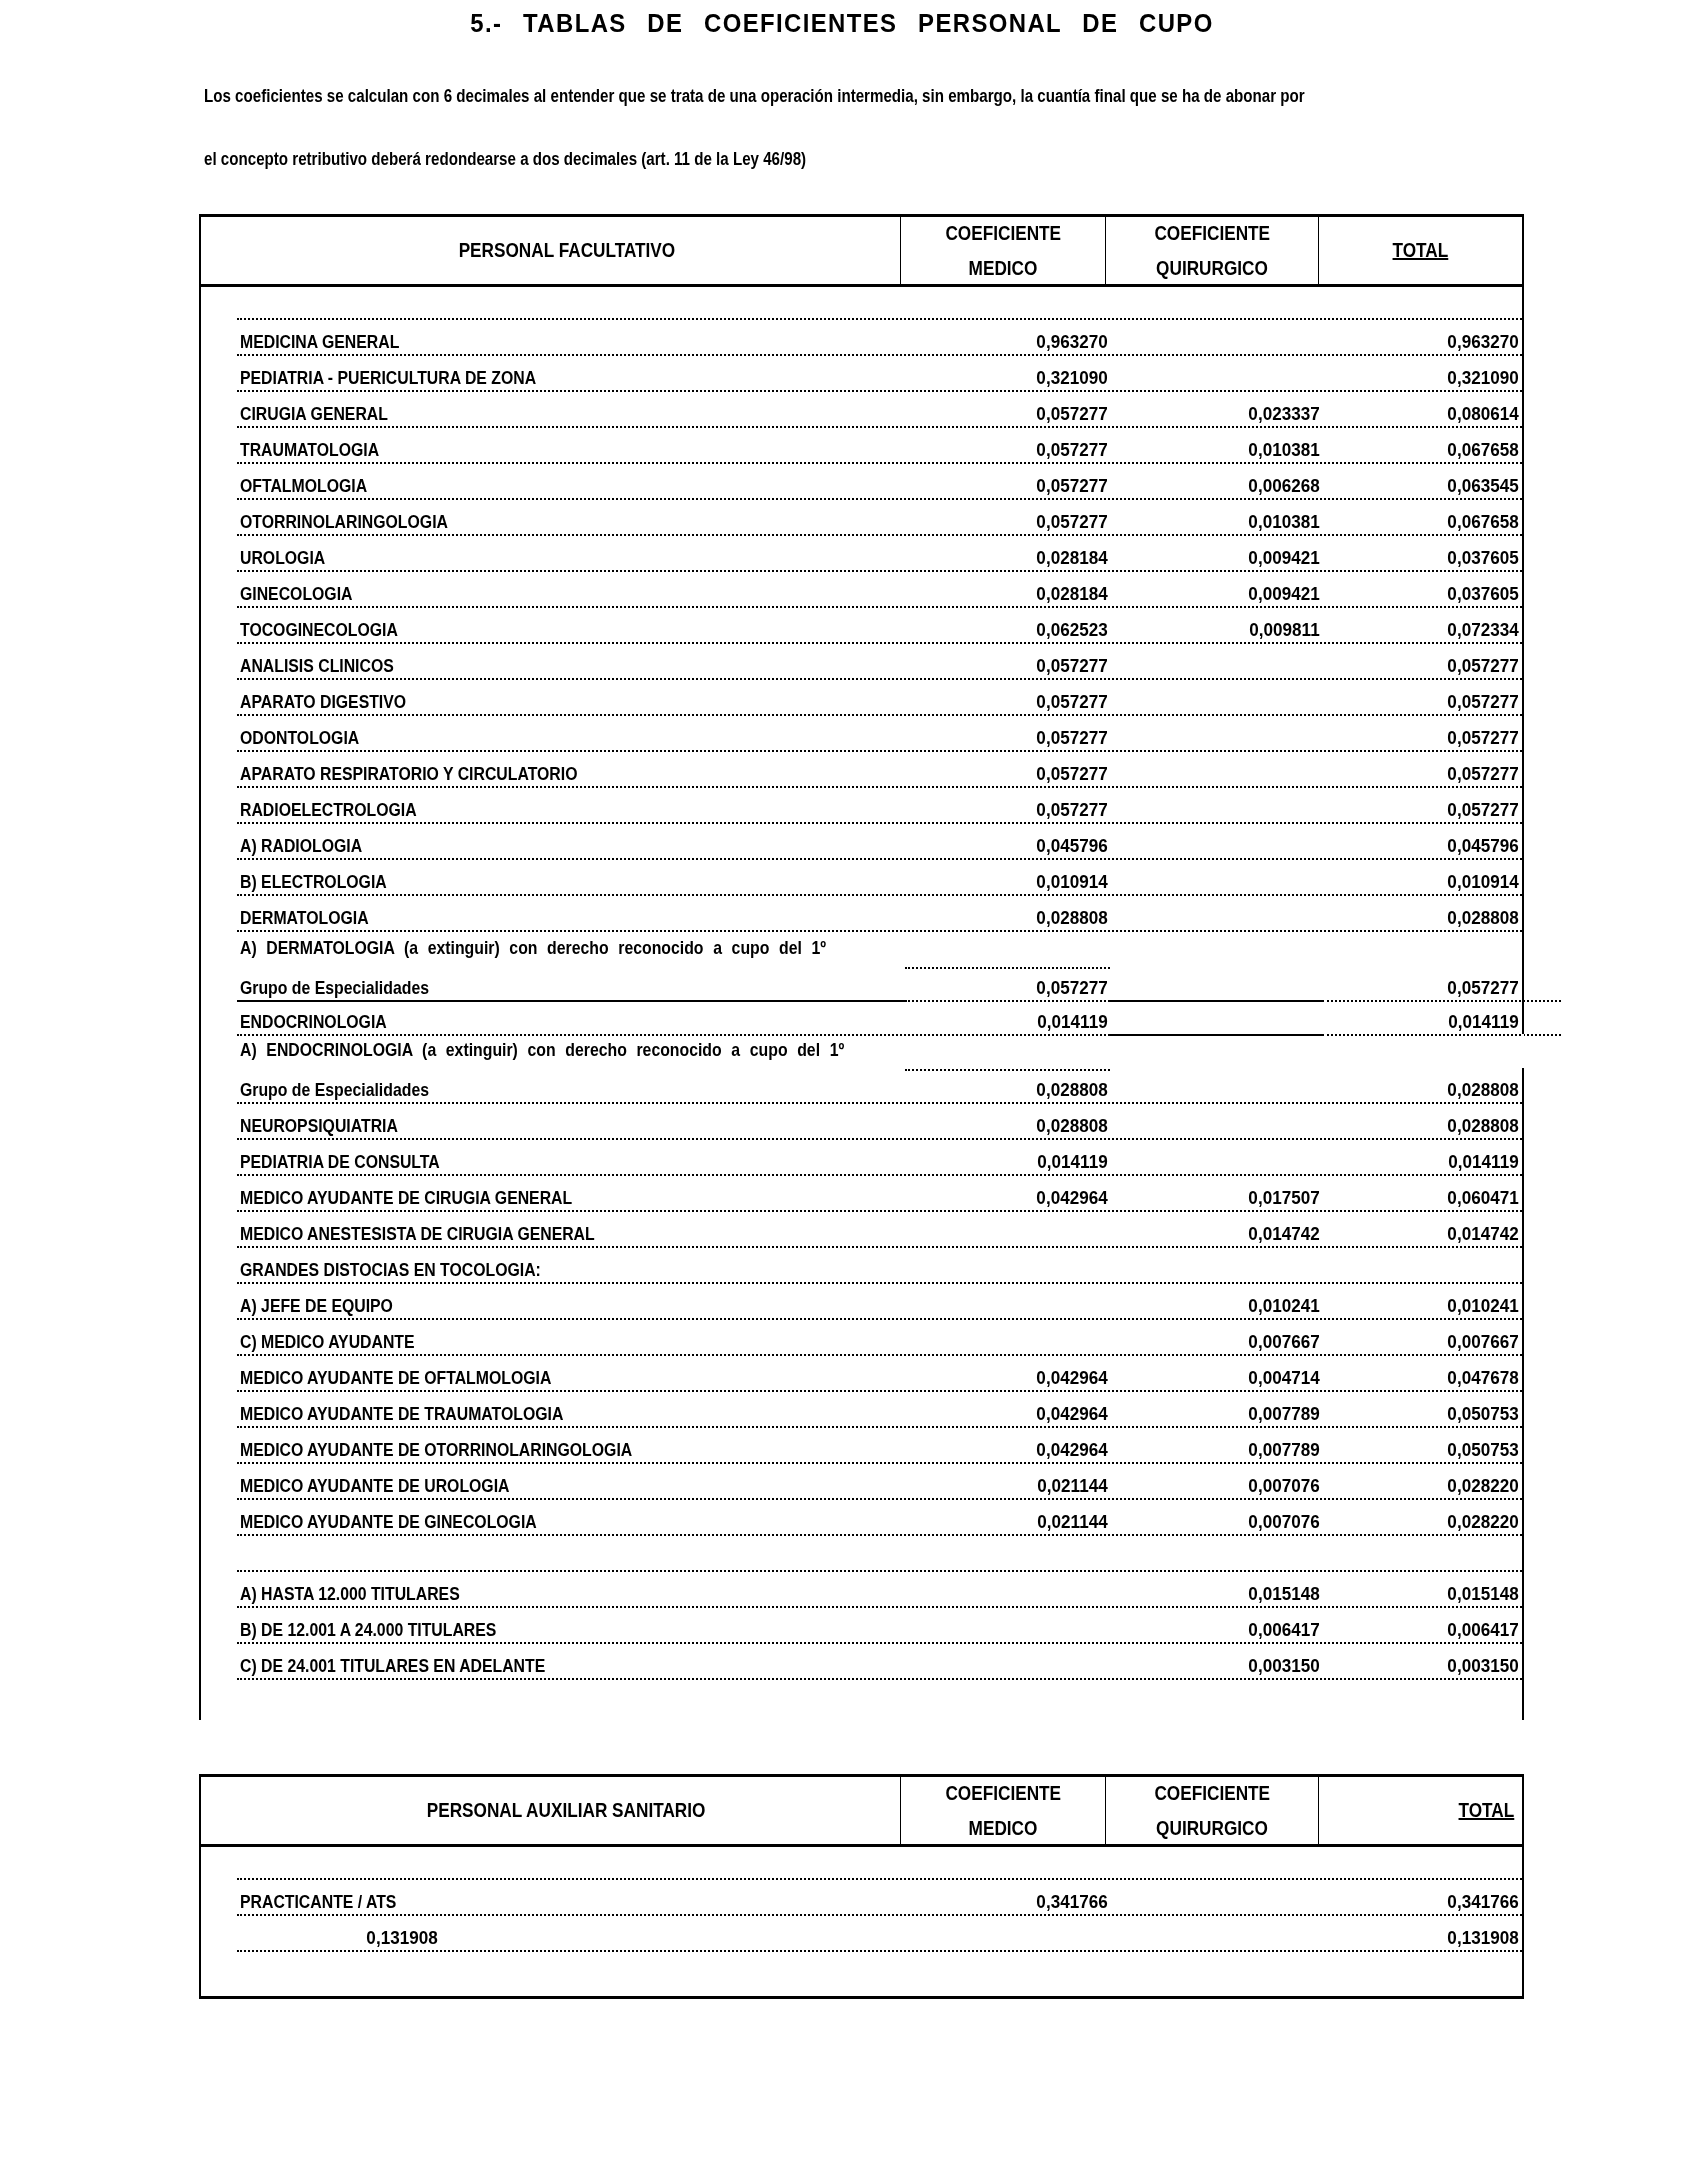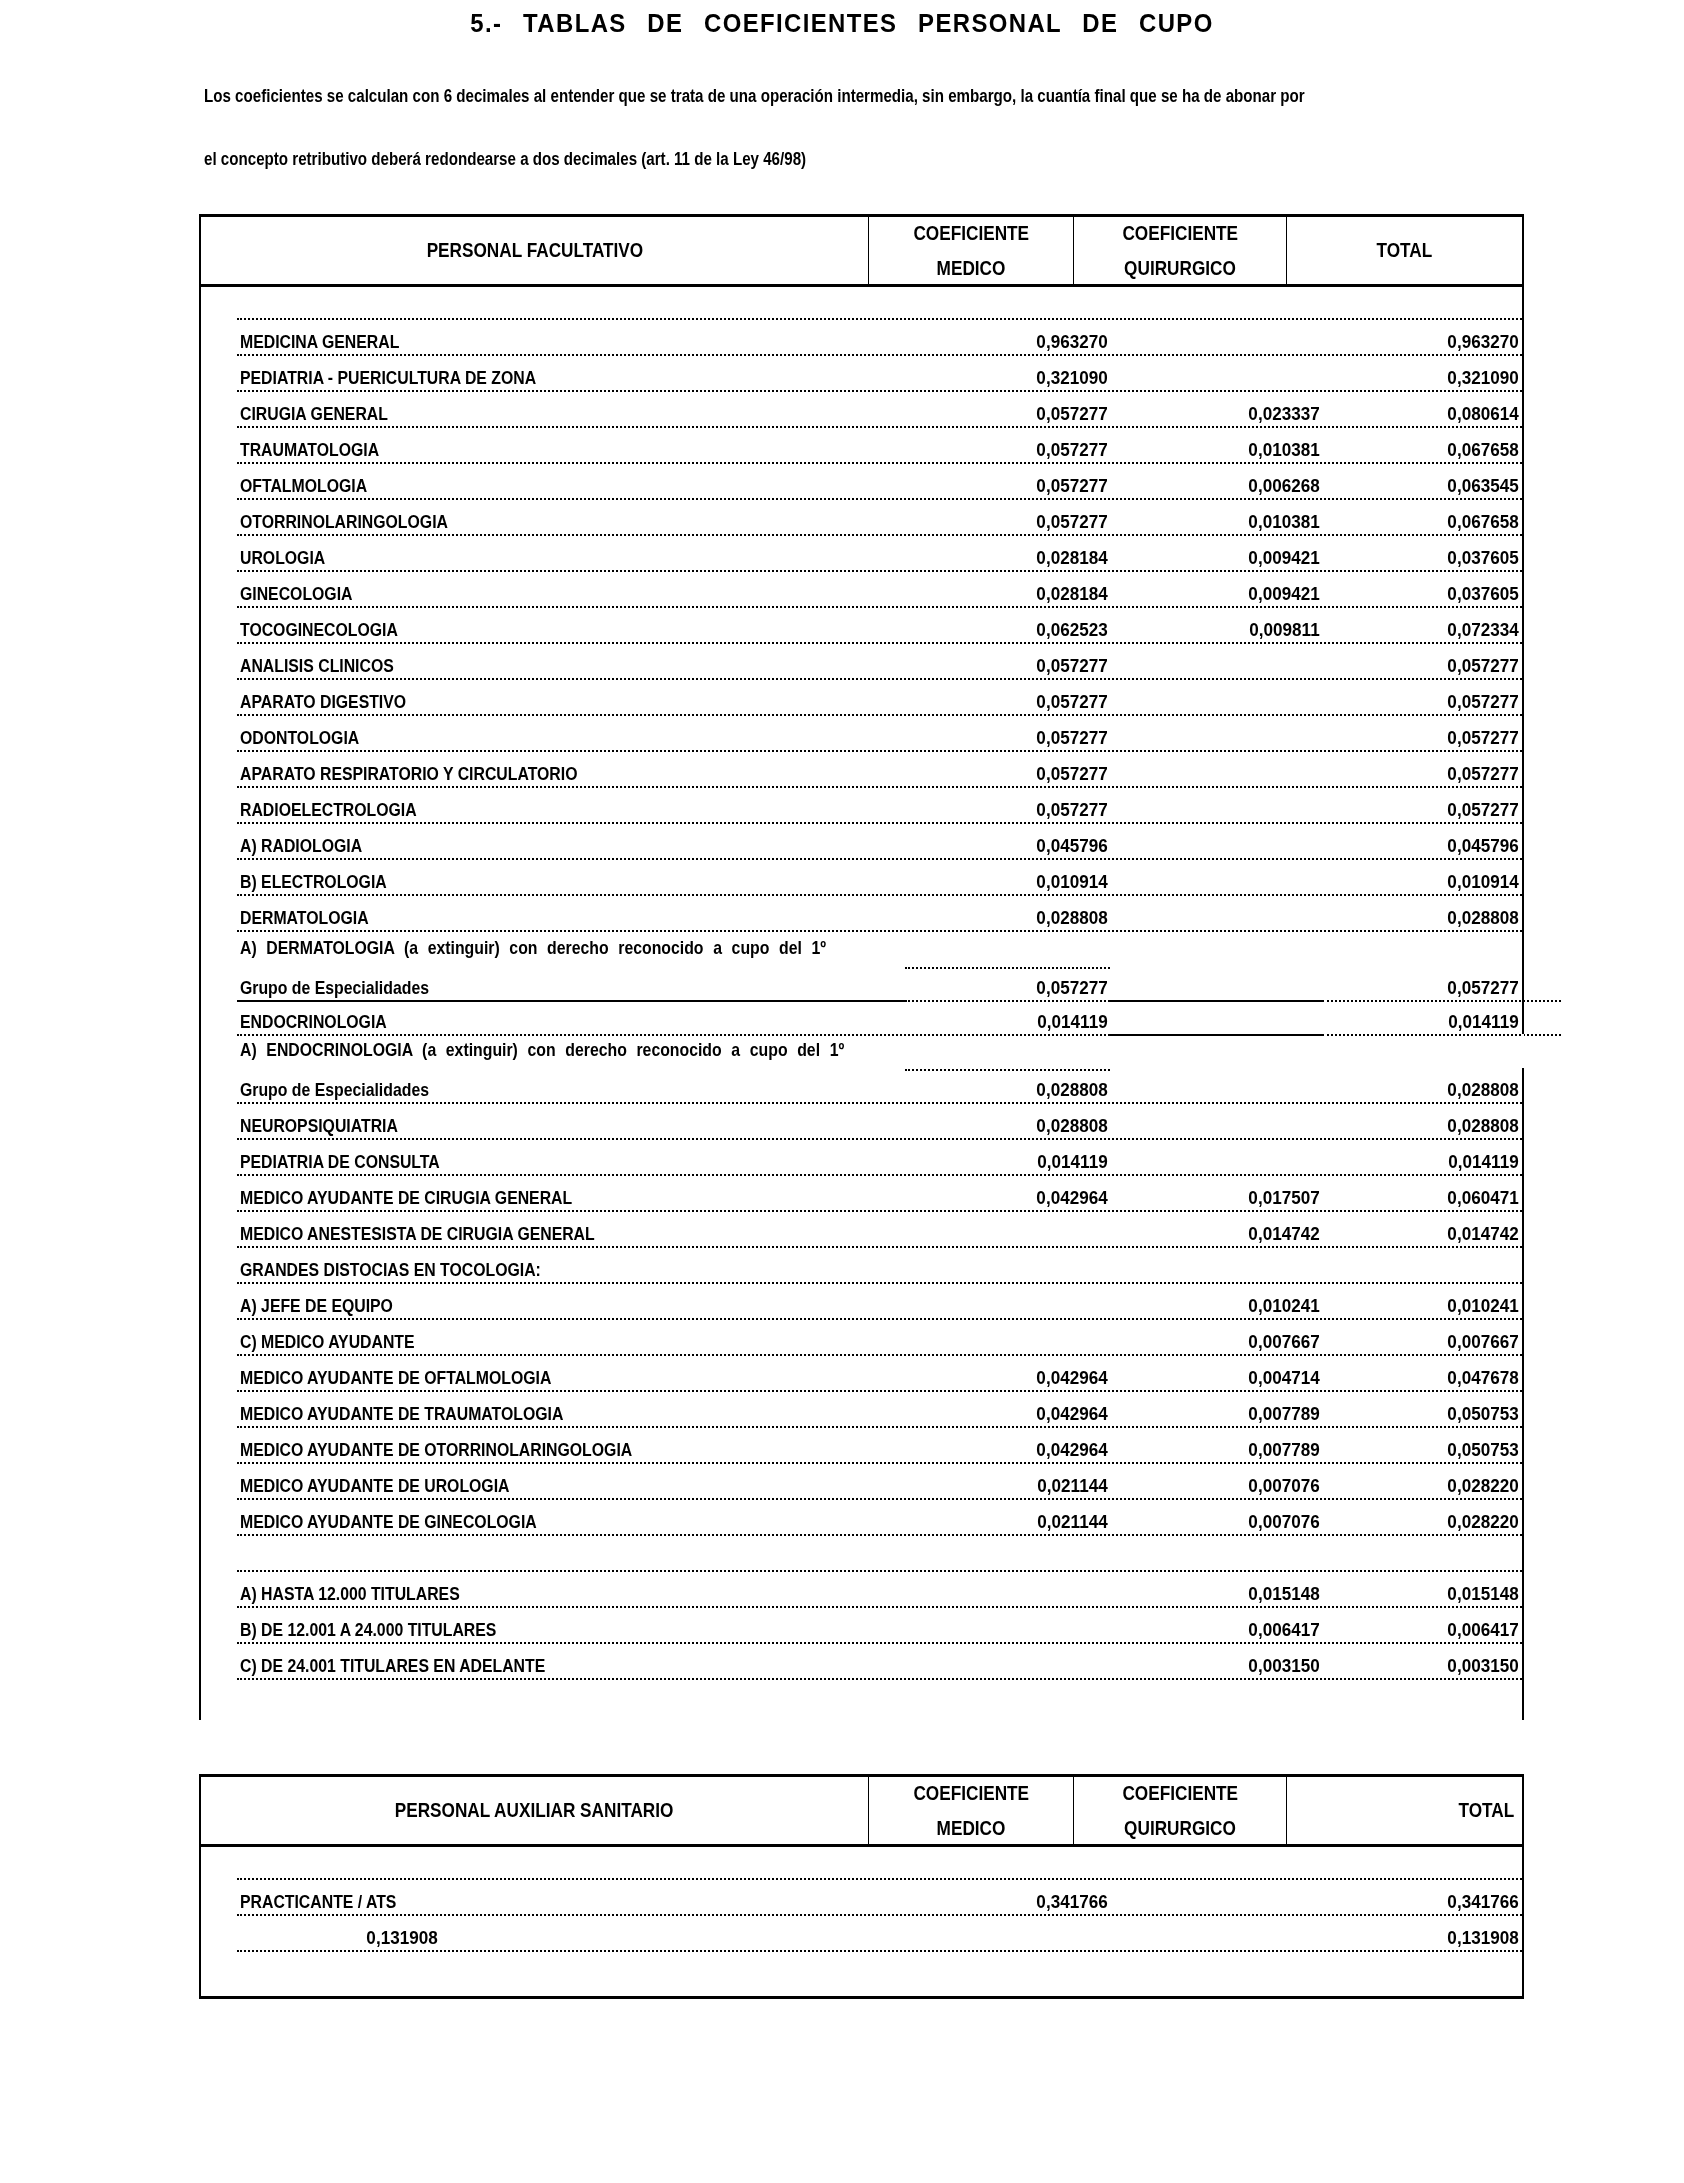--- a/index.html
+++ b/index.html
@@ -25,24 +25,24 @@
   }
   .hdr {
     position: relative; height: 67px;
     border-top: 3.1px solid #000; border-bottom: 3.1px solid #000;
     display: flex; font-weight: bold; font-size: 20px;
   }
   .hdr > div {
     display: flex; align-items: center; justify-content: center; text-align: center;
     line-height: 35px;
   }
-  .hdr .c0 { width: 667px; border-right: 1.5px solid #000; }
+  .hdr .c0 { width: 667px; border-right: 1.5px solid #000; padding-left: 32px; }
   .hdr .c1 { width: 204px; border-right: 1.5px solid #000; flex-direction: column; }
   .hdr .c2 { width: 212px; border-right: 1.5px solid #000; flex-direction: column; }
-  .hdr .c3 { flex: 1; }
+  .hdr .c3 { flex: 1; text-decoration: underline; }
   .hdr .c3.right { justify-content: flex-end; padding-right: 3.1px; }
   .hdr span { display: inline-block; transform: scaleX(0.86); }
 
   .blank { height: 31px; }
   .row {
     position: relative; height: 34px; display: flex; align-items: flex-end;
     border-bottom: 2.3px dotted #000;
     font-weight: bold; font-size: 18.4px; margin-left: 36px;
   }
   .row.first { border-top: 2.3px dotted #000; }

